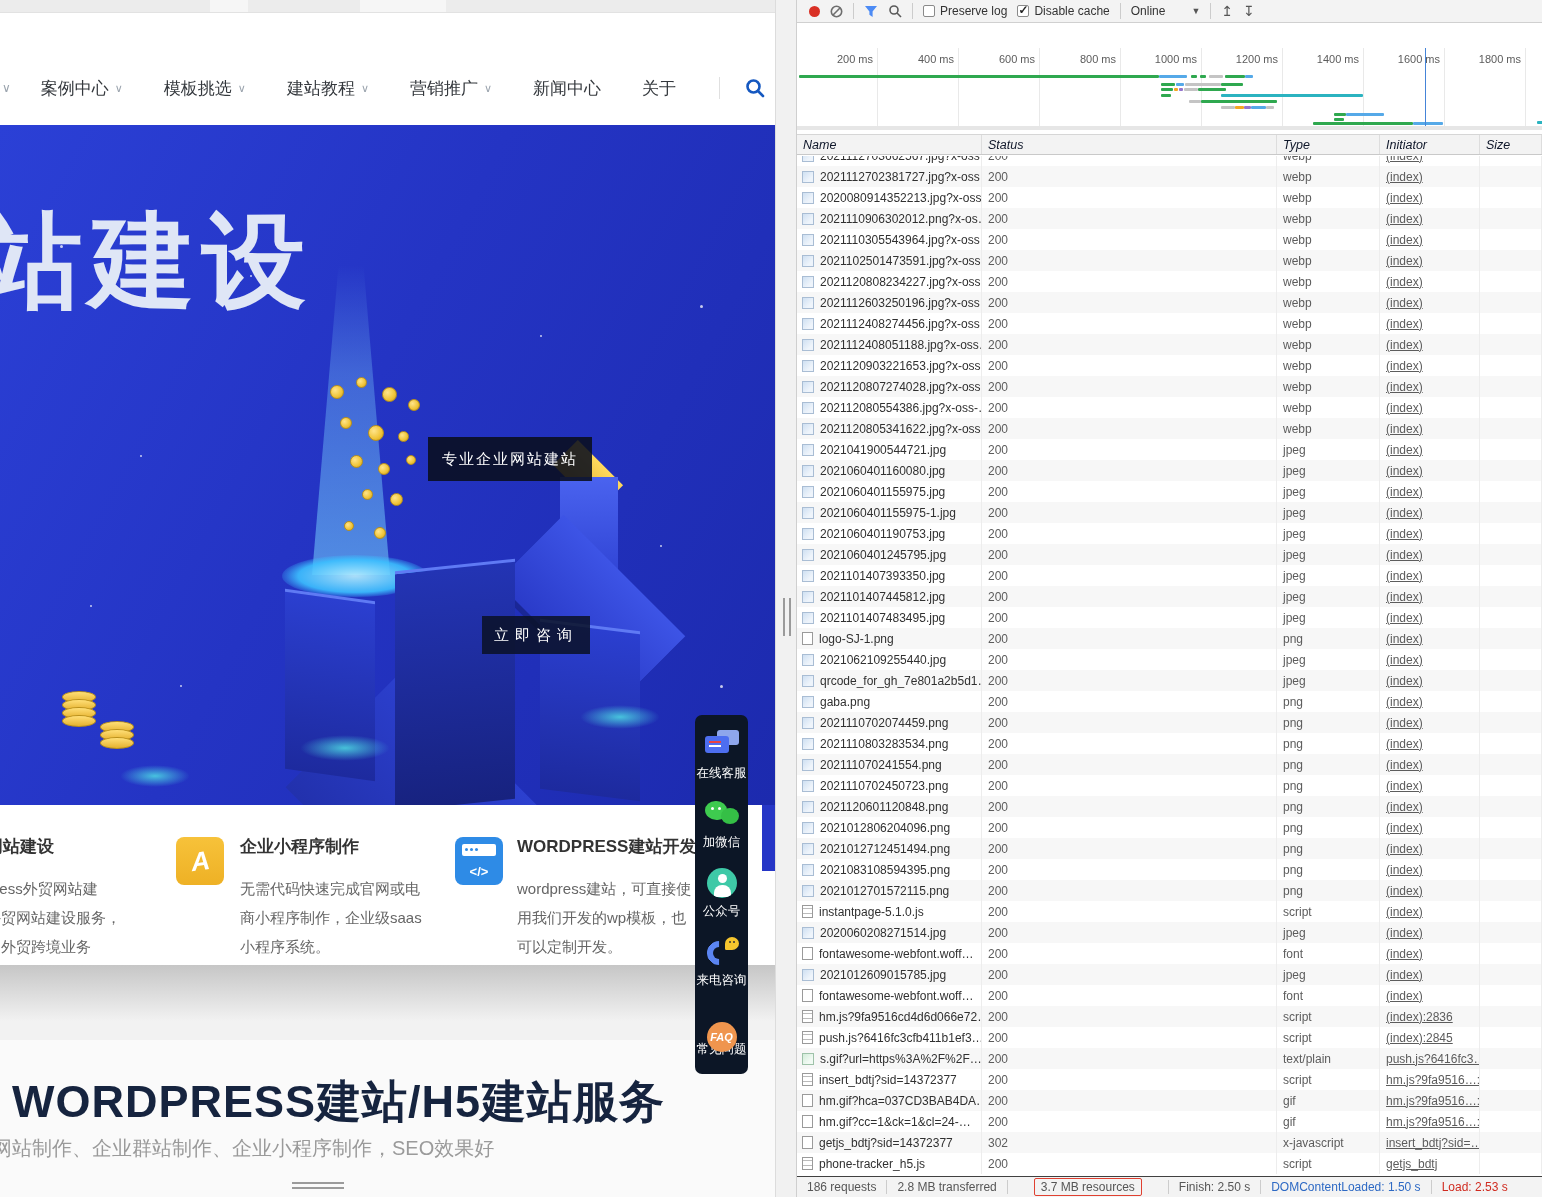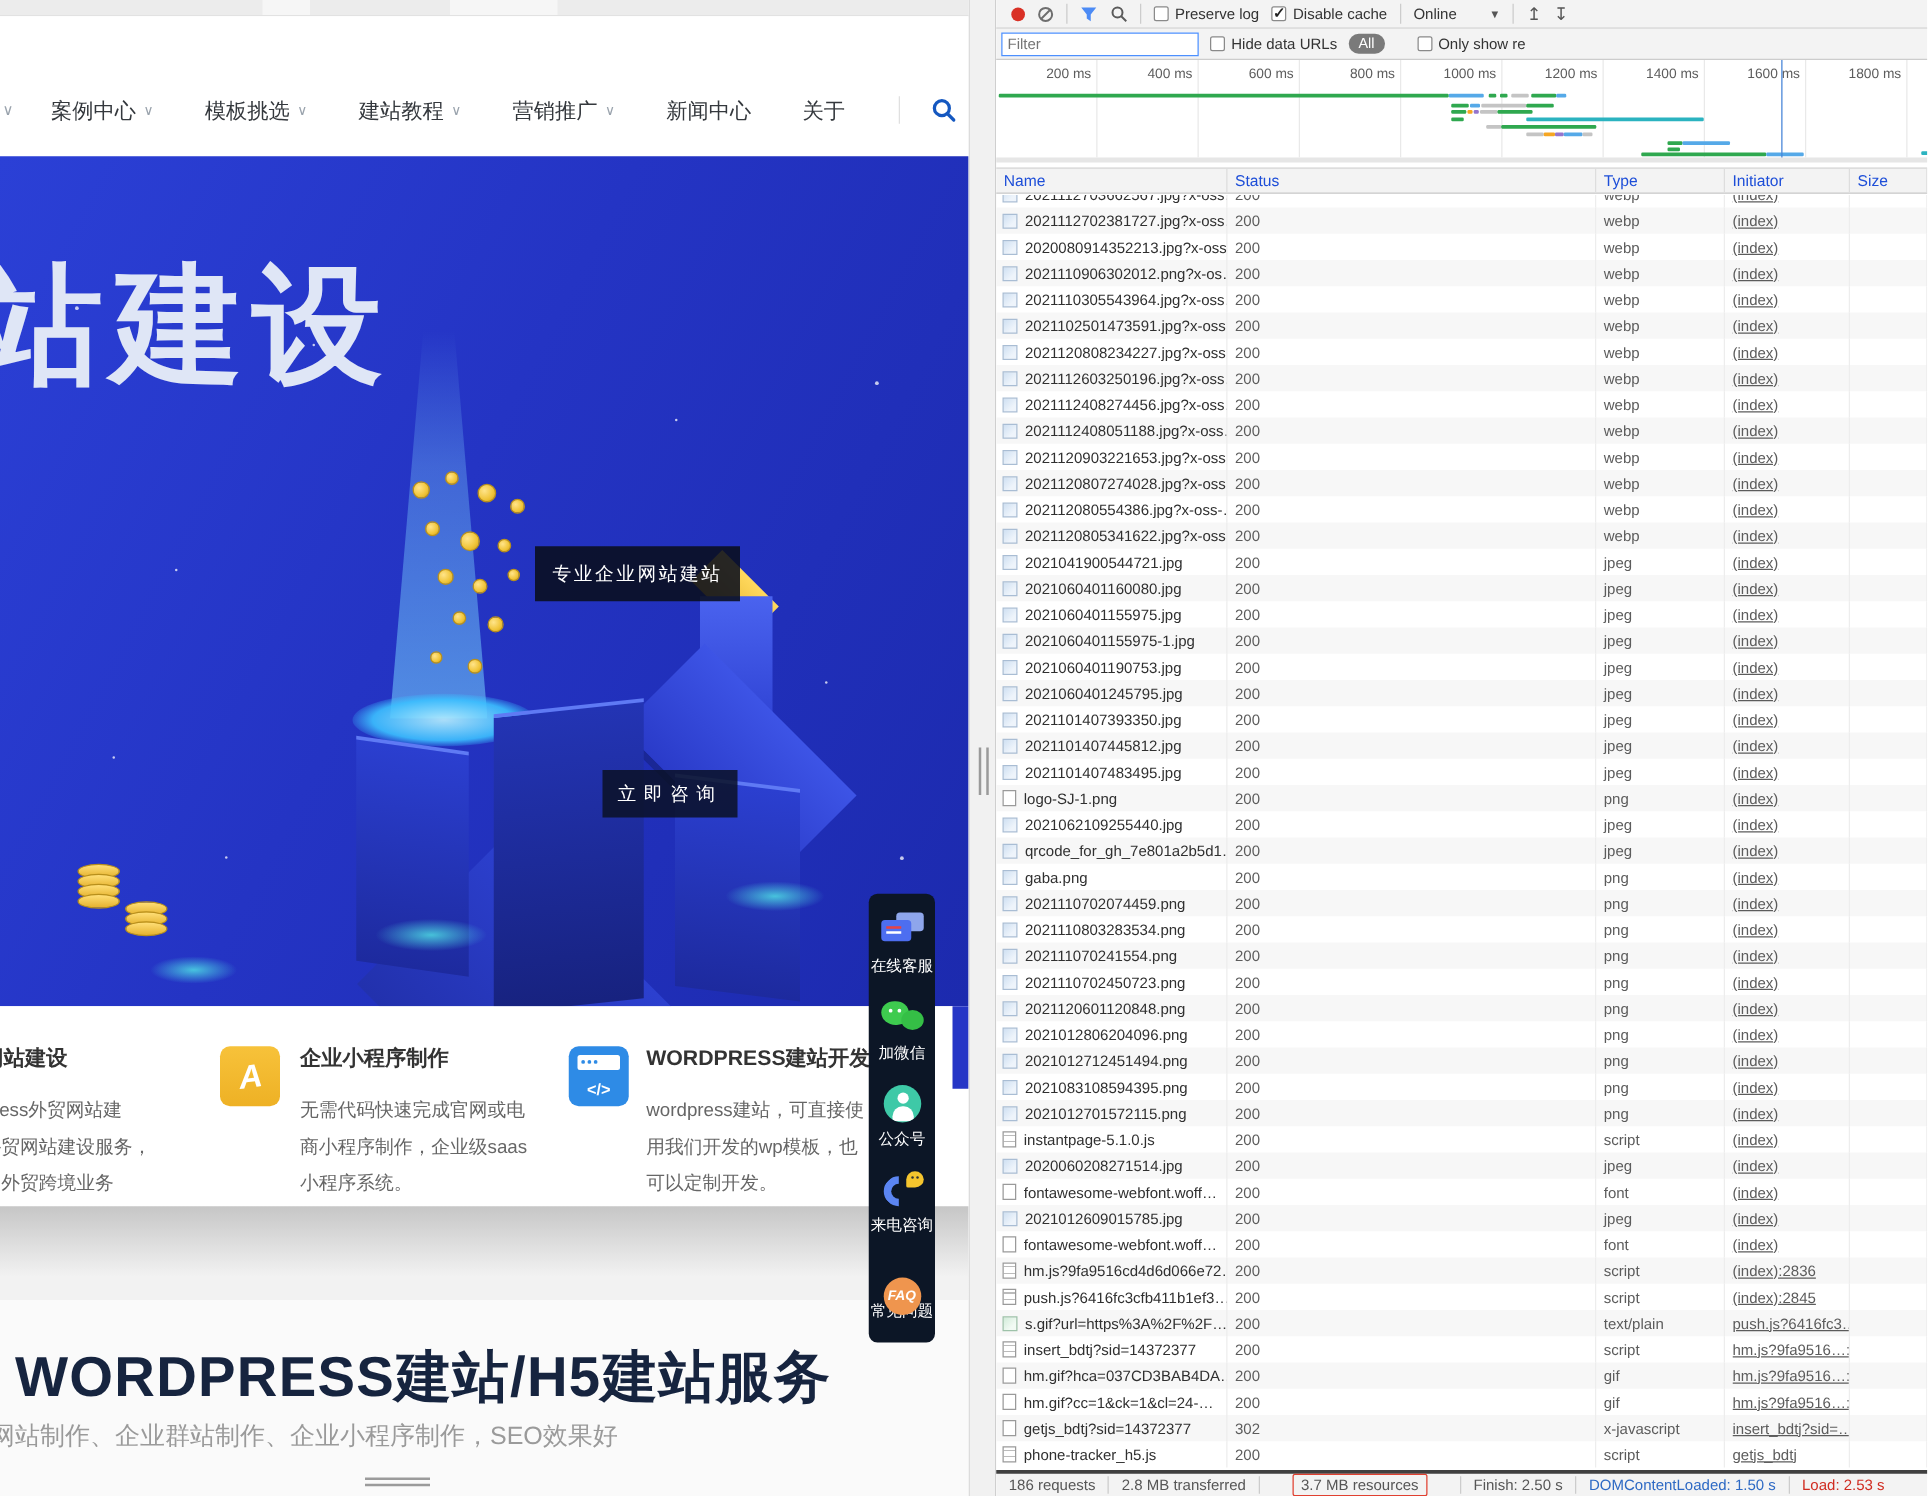--- a/index.html
+++ b/index.html
@@ -118,39 +118,39 @@
   .onlyshow { margin-left:8px; white-space:nowrap; }
 
   .dt-overview { position:absolute; left:0; top:48px; width:745px; height:82px; background:#fff; border-bottom:4px solid #e6e6e6; overflow:hidden; cursor:col-resize; }
   .ov-grid { position:absolute; top:0; width:1px; height:82px; background:#e9e9e9; }
   .ov-tick { position:absolute; top:5px; font-size:11px; color:#5c5c5c; text-align:right; width:60px; }
   .ov-bar { position:absolute; height:3px; border-radius:1px; }
   .ov-marker { position:absolute; top:0; width:1px; height:82px; background:#4584d8; }
 
   .dt-thead { position:absolute; left:0; top:134px; width:745px; height:21px; background:#f3f3f3; border-bottom:1px solid #c9c9c9;
               border-top:1px solid #d6d6d6; display:flex; }
-  .th { padding:3px 0 0 6px; color:#1d4ed8; border-right:1px solid #ddd; font-size:12.5px; cursor:pointer; }
+  .th { padding:3px 0 0 6px; color:#0f172a; border-right:1px solid #ddd; font-size:12.5px; cursor:pointer;font-style:italic; }
   .rows-clip { position:absolute; left:0; top:156px; width:745px; height:1020px; overflow:hidden; }
   .rows { position:absolute; left:0; top:-11px; width:745px; }
   .row { display:flex; height:21px; align-items:center; cursor:pointer; }
   .row:nth-child(even) { background:#f7f7f7; }
   .cell { height:21px; display:flex; align-items:center; border-right:1px solid #ededed; overflow:hidden; white-space:nowrap; }
   .c-name { width:185px; padding-left:5px; gap:6px; color:#303030; }
   .c-status { width:295px; padding-left:6px; color:#5c5c5c; }
   .c-type { width:103px; padding-left:6px; color:#5c5c5c; }
   .c-init { width:100px; padding-left:6px; }
   .c-size { flex:1; }
   .init-link { color:#5c5c5c; text-decoration:underline; overflow:hidden; white-space:nowrap; }
   .fic { flex:none; }
   .fic.img { width:12px; height:12px; border:1px solid #a9bdd4; background:linear-gradient(135deg,#cfe0f2 0%,#eef4fb 70%); }
   .fic.pic { width:12px; height:12px; border:1px solid #9ec2a9; background:linear-gradient(135deg,#d2ecd9 0%,#f2faf4 70%); }
   .fic.doc { width:11px; height:13px; border:1px solid #9a9a9a; background:repeating-linear-gradient(#fff 0 2px, #bbb 2px 3px, #fff 3px 5px); background-color:#fff; }
   .fic.blank { width:11px; height:13px; border:1px solid #9a9a9a; background:#fff; }
 
-  .dt-status { position:absolute; left:0; top:1176px; width:745px; height:21px; background:#f3f3f3; border-top:3px solid #404040;
+  .dt-status { position:absolute; left:0; top:1176px; width:745px; height:21px; background:#f3f3f3; border-top:1px solid #404040;
               display:flex; align-items:center; font-size:12px; color:#565656; }
   .sb-item { padding:0 10px; border-right:1px solid #ccc; white-space:nowrap; }
   .sb-res { border:1px solid #e04030; border-radius:2px; padding:1px 6px; margin:0 22px; }
   .sb-res-wrap { padding:0 4px; border-right:1px solid #ccc; }
   .sb-dcl { color:#2d69c4; }
   .sb-load { color:#d02b20; border-right:none; }
 </style>
 </head>
 <body>
 
@@ -389,33 +389,20 @@
       <span class="tb-sep"></span>
       <span class="ddl">
         <span>Online</span>
         <span class="arr">▼</span>
       </span>
       <span class="tb-sep"></span>
       <span class="har">↥</span>
       <span class="har">↧</span>
     </div>
 
-    <div class="dt-filterbar">
-      <input class="filter-input" value="" placeholder="Filter" style="">
-      <label class="chk">
-        <span class="box"></span>
-        <span>Hide data URLs</span>
-      </label>
-      <span class="pill">All</span>
-      <span id="ftypes" style="display:flex;gap:9px;"></span>
-      <label class="chk onlyshow">
-        <span class="box"></span>
-        <span>Only show re</span>
-      </label>
-    </div>
 
     <div class="dt-overview" id="overview">
         <div class="ov-grid" style="left: 80px;"></div>
         <div class="ov-tick" style="left: 16px;">200 ms</div>
         <div class="ov-grid" style="left: 161px;"></div>
         <div class="ov-tick" style="left: 97px;">400 ms</div>
         <div class="ov-grid" style="left: 242px;"></div>
         <div class="ov-tick" style="left: 178px;">600 ms</div>
         <div class="ov-grid" style="left: 323px;"></div>
         <div class="ov-tick" style="left: 259px;">800 ms</div>

